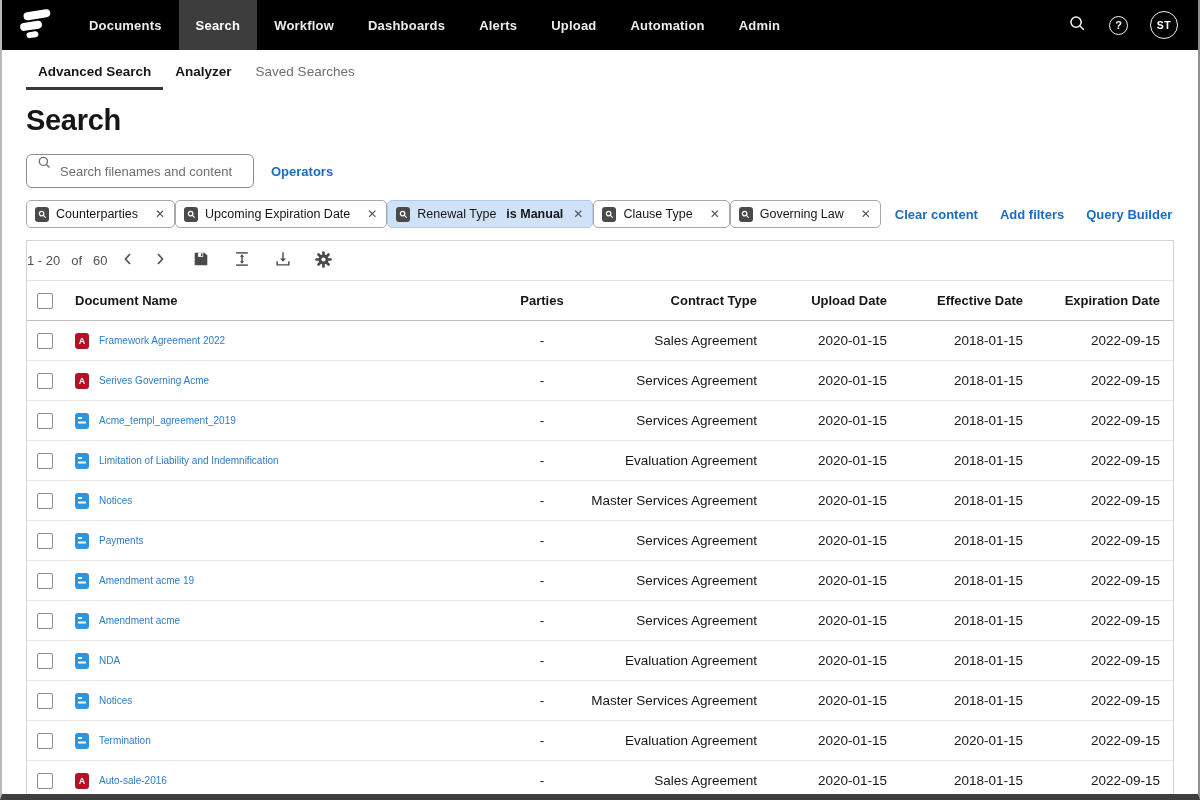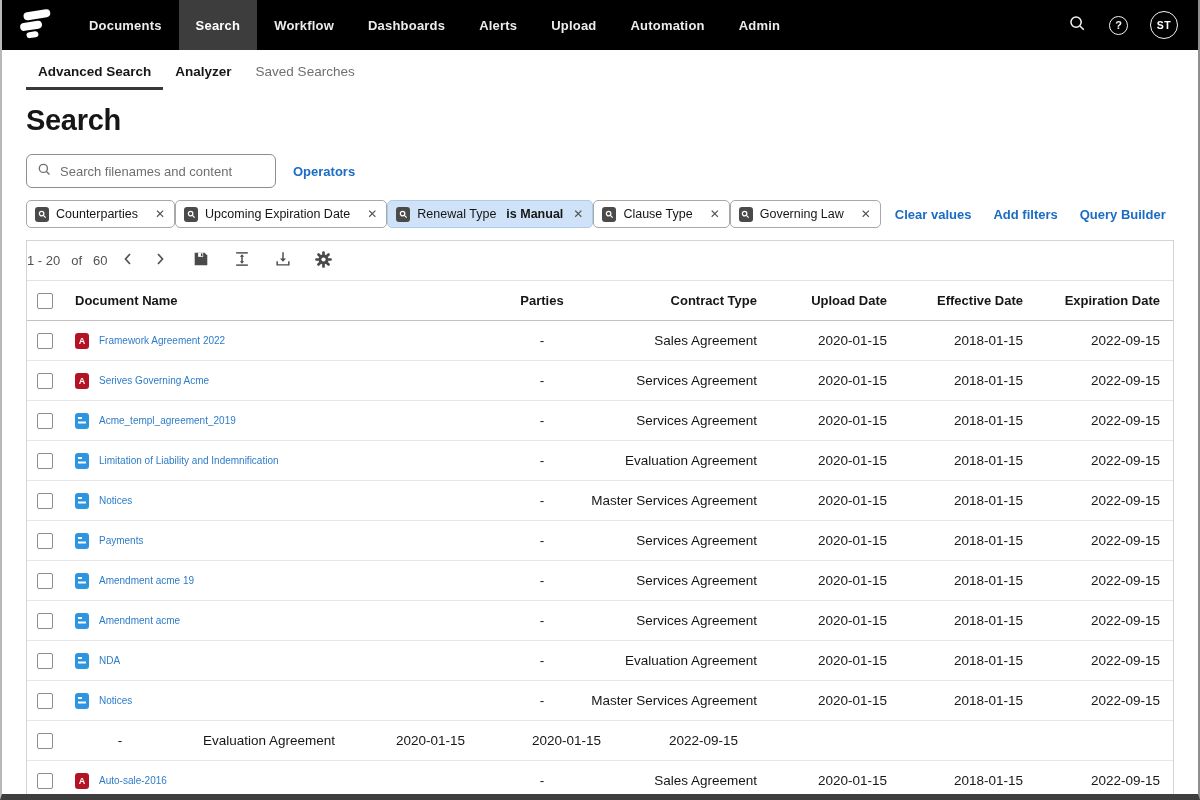--- a/index.html
+++ b/index.html
@@ -36,22 +36,22 @@
   
   .tabs { display:flex; align-items:stretch; height:42px; padding-left:26px; }
   .tab { position:relative; display:flex; align-items:center; padding:0 12px; font-size:13.5px;
     font-weight:700; color:#161616; background:none; border:0; cursor:pointer; font-family:inherit; }
   .tab.muted { color:#6f6f6f; font-weight:400; }
   .tab.active::after { content:""; position:absolute; left:0; right:0; bottom:2px; height:3px; background:#393939; }
 
   
   .page-title { margin:12px 0 0 26px; font-size:29px; font-weight:700; letter-spacing:-.3px; }
   .search-row { display:flex; align-items:center; margin:17px 26px 0; }
-  .search-box { width:250px; height:34px; border:1px solid #8d8d8d; border-radius:6px;
-    display:flex; align-items:center; padding:0 10px; gap:8px; background:#fff; }
+  .search-box { width:228px; height:34px; border:1px solid #8d8d8d; border-radius:6px;
+    display:flex; padding:0 10px; gap:8px; background:#fff; }
   .search-box input { border:0; outline:0; flex:1; font-size:13px; color:#161616; font-family:inherit; }
   .search-box input::placeholder { color:#6f6f6f; }
   .link { color:#1a6cc4; font-size:13px; font-weight:700; text-decoration:none; cursor:pointer;
     background:none; border:0; font-family:inherit; }
   .operators { margin-left:17px; }
 
   
   .chips-row { display:flex; align-items:center; margin:12px 26px 0; gap:10px; }
   .chip { height:28px; display:flex; align-items:center; gap:7px; padding:0 9px 0 8px;
     border:1px solid #a8a8a8; border-radius:5px; background:#fff; font-size:12.5px; color:#161616;
@@ -207,21 +207,21 @@
             <circle cx="4" cy="4" r="2.5" fill="none" stroke="#fff" stroke-width="1.4"></circle>
             <line x1="6" y1="6" x2="8.5" y2="8.5" stroke="#fff" stroke-width="1.4"></line>
           </svg>
     </span>
     <span class="chip-label">Governing Law</span>
     <span class="chip-val"></span>
     <span class="chip-x">✕</span>
   </button>
     </div>
   <div class="chip-actions">
-      <a class="link">Clear values</a>
+      <a class="link">Clear content</a>
       <a class="link">Add filters</a>
       <a class="link">Query Builder</a>
     </div>
 </div>
 
 <section class="results">
 
   <div class="toolbar">
     <span>1 - 20</span>
     <span class="pg-of">of</span>
@@ -441,20 +441,24 @@
     <div class="c-parties">-</div>
     <div class="c-contract">Master Services Agreement</div>
     <div class="c-upload">2020-01-15</div>
     <div class="c-effective">2018-01-15</div>
     <div class="c-expiration">2022-09-15</div>
   </div>
       <div class="row">
     <div class="c-check">
           <span class="checkbox"></span>
         </div>
+    <div class="c-name">
+      <span class="fi doc"></span>
+      <a class="doclink">Termination</a>
+    </div>
     <div class="c-parties">-</div>
     <div class="c-contract">Evaluation Agreement</div>
     <div class="c-upload">2020-01-15</div>
     <div class="c-effective">2020-01-15</div>
     <div class="c-expiration">2022-09-15</div>
   </div>
       <div class="row">
     <div class="c-check">
           <span class="checkbox"></span>
         </div>

